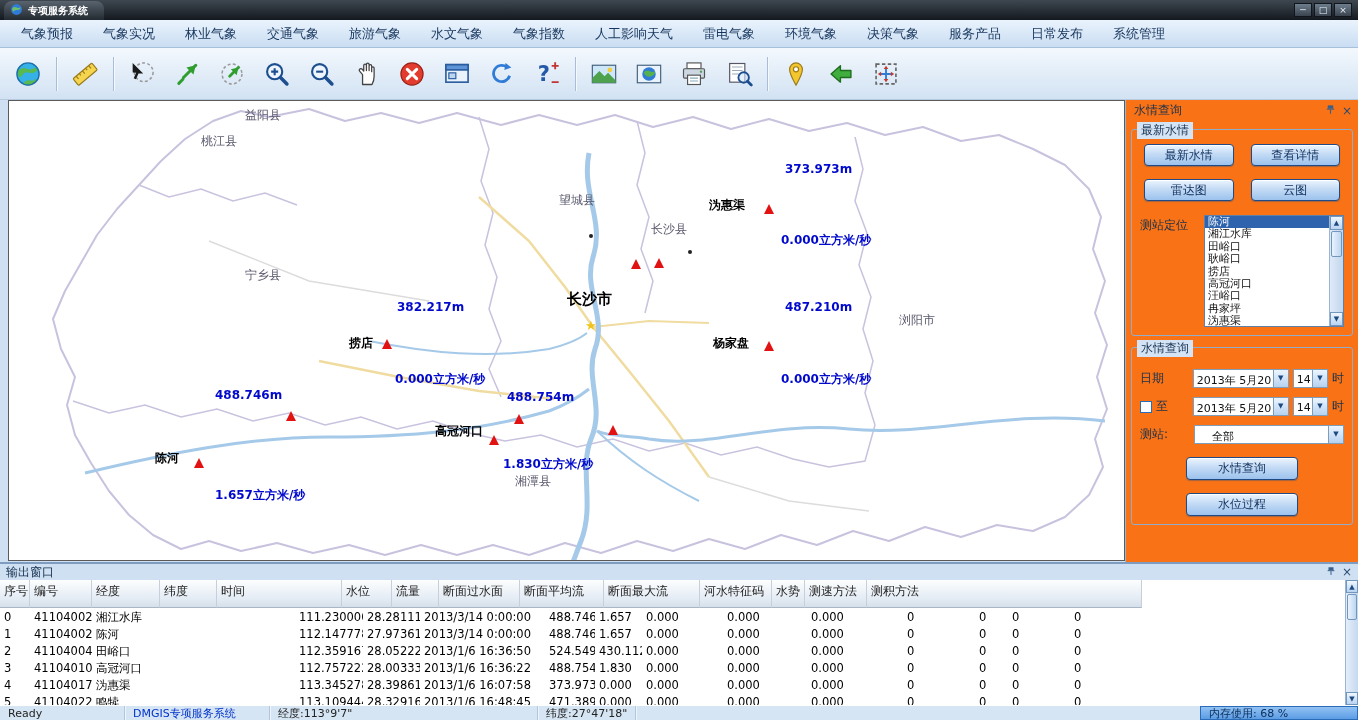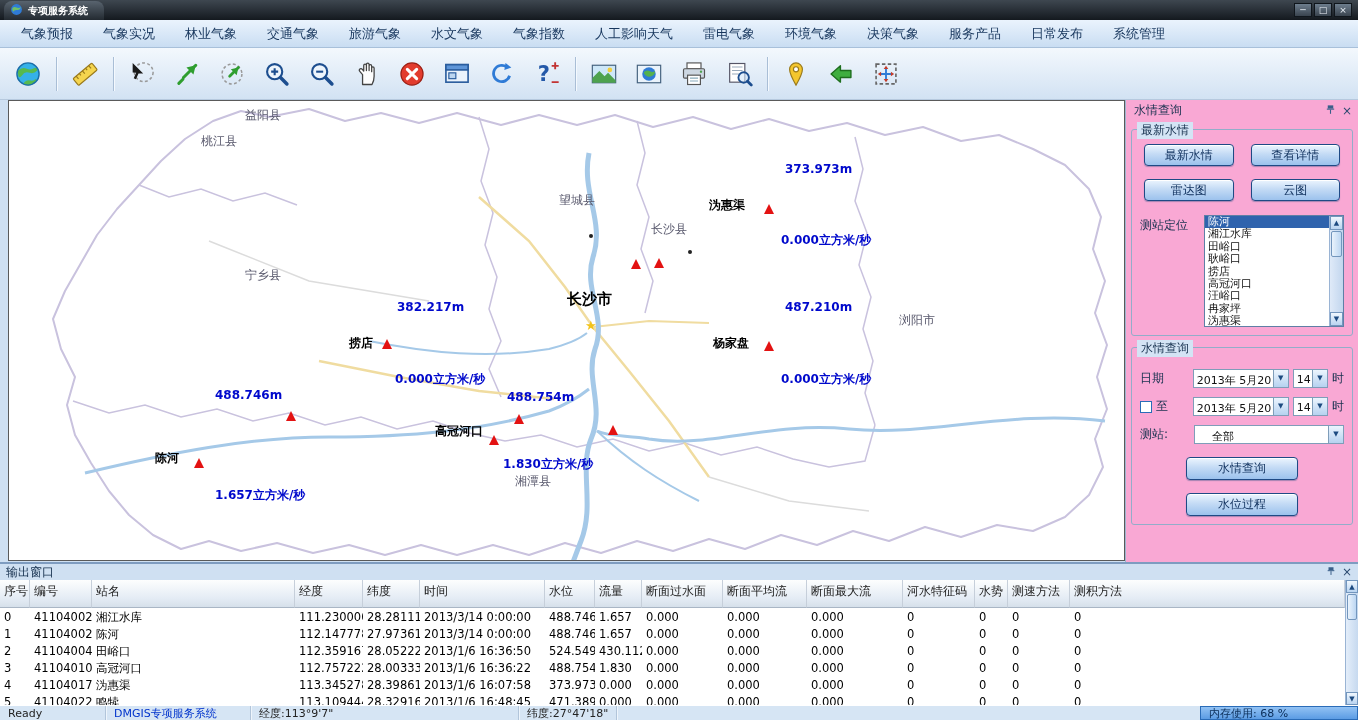--- a/index.html
+++ b/index.html
@@ -36,21 +36,21 @@
   .county-label{color:#5a5a6e;font-size:12px;}
   .station-name{color:#000;font-size:12px;font-weight:bold;}
   .city-name{color:#000;font-size:15px;font-weight:bold;}
   .measure-text{color:#0009cc;font-size:12px;font-weight:bold;}
   .tri{position:absolute;width:0;height:0;border-left:5.5px solid transparent;border-right:5.5px solid transparent;
        border-bottom:10px solid #e31212;}
   .map-dot{position:absolute;width:4px;height:4px;border-radius:50%;background:#222;}
   .map-star{position:absolute;color:#f2c31a;font-size:13px;line-height:13px;}
 
   
-  .right-panel{width:233px;background:#f9a8d4;border-left:1px solid #9fb6cf;padding:0 3px;}
+  .right-panel{width:233px;background:#f97316;border-left:1px solid #9fb6cf;padding:0 3px;}
   .panel-title{height:18px;display:flex;align-items:center;font-size:12px;color:#16304e;padding:3px 3px 0 5px;gap:6px;}
   .panel-title .sp{flex:1;}
   .pt-ico{color:#2c4a70;font-size:12px;line-height:12px;}
   .groupbox{position:relative;border:1px solid #92adc9;border-radius:3px;margin:11px 2px 0 2px;padding:12px 8px 8px 8px;}
   .gb-label{position:absolute;top:-8px;left:5px;background:#d4e4f5;padding:0 4px;font-size:12px;color:#16304e;}
   .xp-btn{background:linear-gradient(#ecf5fe,#c4dbf5 45%,#9cc2ed);border:1px solid #1f4a85;border-radius:4px;
           color:#0e2f5c;font-size:12px;text-align:center;height:22px;line-height:20px;
           box-shadow:0 1px 1px rgba(40,80,130,.4), inset 0 1px 0 #fff;}
   .btn-grid{display:grid;grid-template-columns:1fr 1fr;gap:13px 17px;margin:2px 4px 14px 4px;}
   .station-row{display:flex;margin-top:10px;}
@@ -88,21 +88,21 @@
   .tr{display:flex;height:17px;}
   .td{font-size:11.5px;color:#000;padding:2px 0 0 4px;white-space:nowrap;overflow:hidden;flex:0 0 auto;}
   .vscroll{position:absolute;right:0;top:0;bottom:0;width:13px;background:linear-gradient(90deg,#e4eefa,#c6d9ef);
            border-left:1px solid #9ab4d4;display:flex;flex-direction:column;}
   .vscroll .lb-arrow{height:13px;}
 
   
   .statusbar{height:15px;background:#d6e5f4;border-top:1px solid #fff;display:flex;font-size:11px;color:#222;
              align-items:stretch;flex:0 0 auto;}
   .sb-seg{padding:1px 8px 0 8px;border-right:1px solid #b2c5da;box-shadow:1px 0 0 #eef5fc;display:flex;align-items:center;white-space:nowrap;}
-  .sb-ready{width:106px;}
+  .sb-ready{width:125px;}
   .sb-system{width:145px;color:#0033cc;}
   .sb-lon{width:268px;}
   .sb-spacer{flex:1;border-right:none;}
   .sb-mem{width:158px;background:linear-gradient(#92c2f4,#5b9ce4);border:1px solid #2a6cb8;color:#0a2d58;
           display:flex;align-items:center;padding:0 8px;white-space:nowrap;}
 </style>
 </head>
 <body>
 
 <div class="app">
@@ -435,21 +435,20 @@
             <rect x="3" y="1.5" width="6" height="3.5" fill="#3a5f8a"></rect>
             <rect x="2" y="5" width="8" height="1.2" fill="#3a5f8a"></rect>
             <rect x="5.4" y="6.2" width="1.2" height="4.5" fill="#3a5f8a"></rect>
           </svg></span>
       <span class="pt-ico">×</span>
     </div>
     <div class="table-wrap">
       <div class="thead" id="table-header">
           <div class="th" style="width:30px">序号</div>
           <div class="th" style="width:62px">编号</div>
-          <div class="th" style="width:203px">站名</div>
           <div class="th" style="width:68px">经度</div>
           <div class="th" style="width:57px">纬度</div>
           <div class="th" style="width:125px">时间</div>
           <div class="th" style="width:50px">水位</div>
           <div class="th" style="width:47px">流量</div>
           <div class="th" style="width:81px">断面过水面</div>
           <div class="th" style="width:84px">断面平均流</div>
           <div class="th" style="width:96px">断面最大流</div>
           <div class="th" style="width:72px">河水特征码</div>
           <div class="th" style="width:33px">水势</div>

